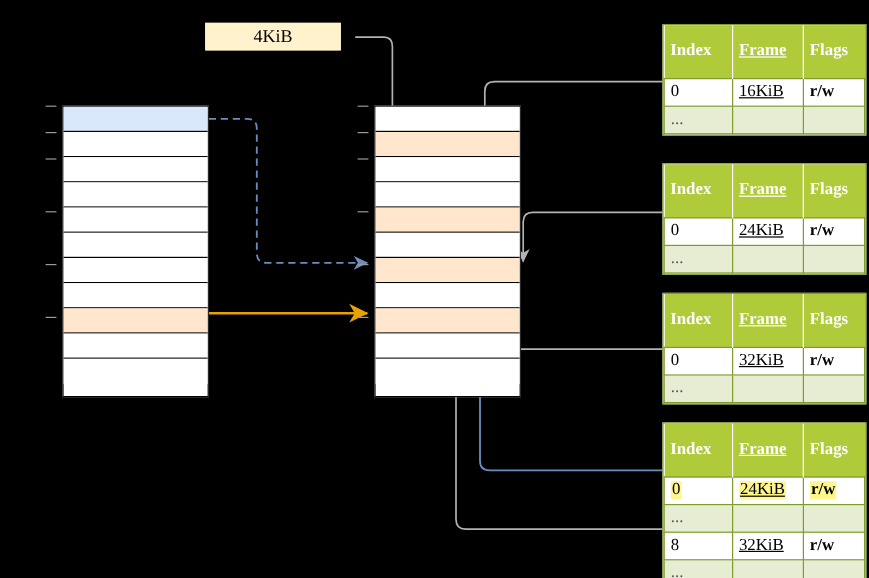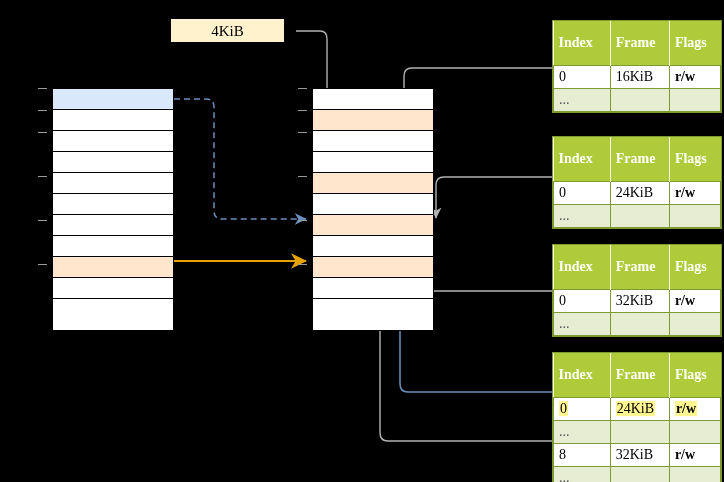--- a/index.html
+++ b/index.html
@@ -85,21 +85,21 @@
     text-align: left;
     padding: 1px 5px;
     height: 23px;
     border: 1px solid #7E9B2F;
     white-space: nowrap;
   }
   .ptable tr.alt td { background: #E6EDD3; color: #555555; }
   .ptable td.hl { }
   .ptable td.hl > span { background: #FFF68F; padding: 0 1px; }
   .colw-idx { width: 58px; }
-  .colw-frm { width: 60px; }
+  .colw-frm { width: 60px; text-decoration: underline; }
   .colw-flg { width: 52px; font-weight: bold; }
 </style>
 </head>
 <body>
 
 <div id="stage">
 
   <svg id="wires" viewBox="0 0 724 482" width="724" height="482">
     <defs>
       <marker id="ah-gray" markerWidth="9" markerHeight="9" refX="7.5" refY="4.5" orient="auto">

